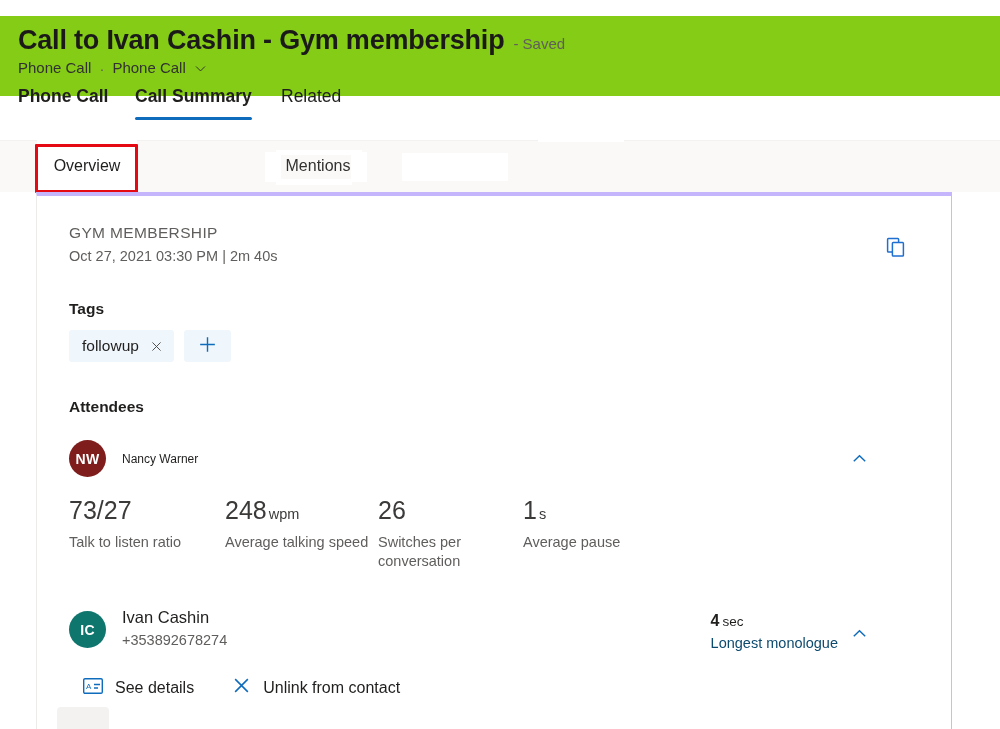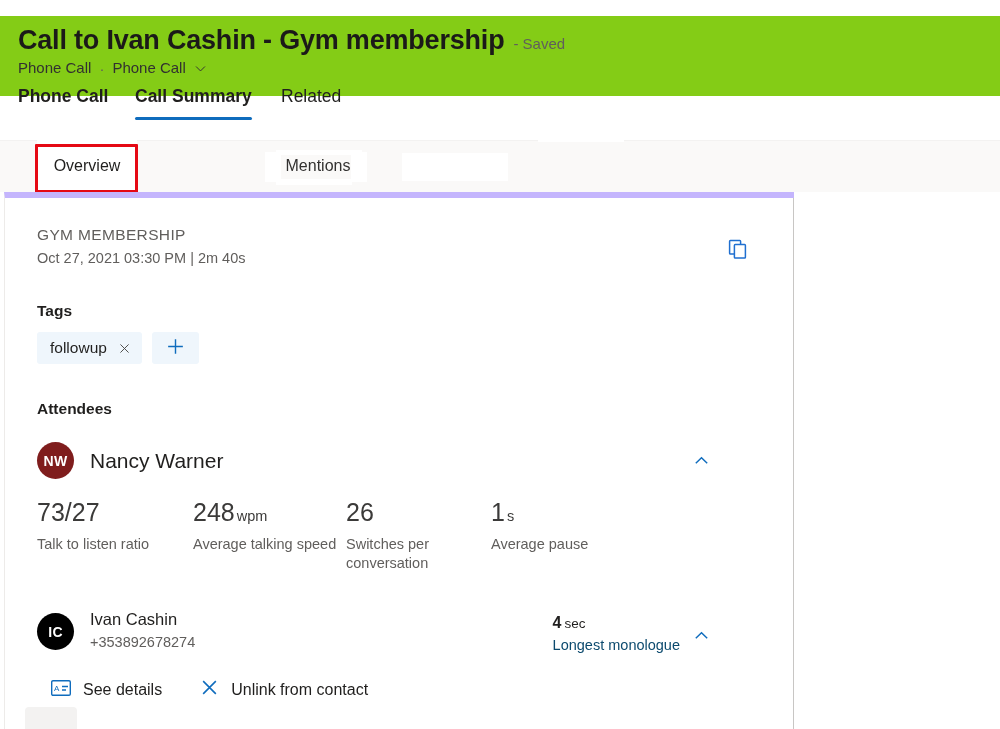--- a/index.html
+++ b/index.html
@@ -75,24 +75,24 @@
   #redact-f { left:538px; top:110px; width:86px; height:32px; }
 
   
   .red-box {
     position:absolute; left:35px; top:144px; width:103px; height:49px;
     border:3px solid #e50914; border-radius:1px;
   }
 
   
   .card {
-    position:absolute; left:4px; top:192px; width:790px; height:537px;
+    position:absolute; left:36px; top:192px; width:916px; height:537px;
     background:#ffffff;
     border-left:1px solid #edebe9;
-    border-top:6px solid #c4b5fd;
+    border-top:4px solid #c4b5fd;
     overflow:hidden;
   }
   .scroll-rail {
     position:absolute; right:0px; top:0px; width:1px; height:537px; background:#c8c6c4;
   }
 
   .section-title {
     font-size:15.5px; color:#605e5c; letter-spacing:0.35px;
     font-weight:400;
   }
@@ -122,21 +122,21 @@
 
   .attendee-row {
     position:relative; display:flex; align-items:center; margin-top:20px;
   }
   .avatar {
     width:37px; height:37px; border-radius:50%;
     display:flex; align-items:center; justify-content:center;
     color:#ffffff; font-size:14px; font-weight:600; letter-spacing:0.3px;
     flex:none;
   }
-  .attendee-name { font-size:21px; color:#201f1e; margin-left:16px; }
+  .attendee-name { font-size:12px; color:#201f1e; margin-left:16px; }
   .attendee-name-sub { font-size:16.5px; color:#201f1e; line-height:21px; }
   .attendee-phone { font-size:14.5px; color:#605e5c; line-height:20px; margin-top:2px; }
   .chev-btn {
     position:absolute; right:20px; top:50%; transform:translateY(-50%);
     width:26px; height:26px; display:flex; align-items:center; justify-content:center;
     cursor:pointer;
   }
 
   .metrics { display:flex; margin-top:18px; }
   .metric { flex:none; }
@@ -284,21 +284,21 @@
           </div>
           <div class="metric" style="width:150px;">
             <div class="val">
               <span>1</span><span class="unit">s</span>
             </div>
             <div class="lbl">Average pause</div>
           </div>
         </div>
 
         <div class="attendee-row" style="margin-top:36px; align-items:flex-start;">
-          <div class="avatar" id="av1" style="margin-top: 4px; background: #000000;">
+          <div class="avatar" id="av1" style="margin-top: 4px; background: #0f766e;">
             <span>IC</span>
           </div>
           <div style="margin-left:16px;">
             <div class="attendee-name-sub">Ivan Cashin</div>
             <div class="attendee-phone">+353892678274</div>
           </div>
 
           <div class="mono-stat" style="right:54px; top:4px;">
             <div class="val">
               <span>4</span><span class="unit">sec</span>

